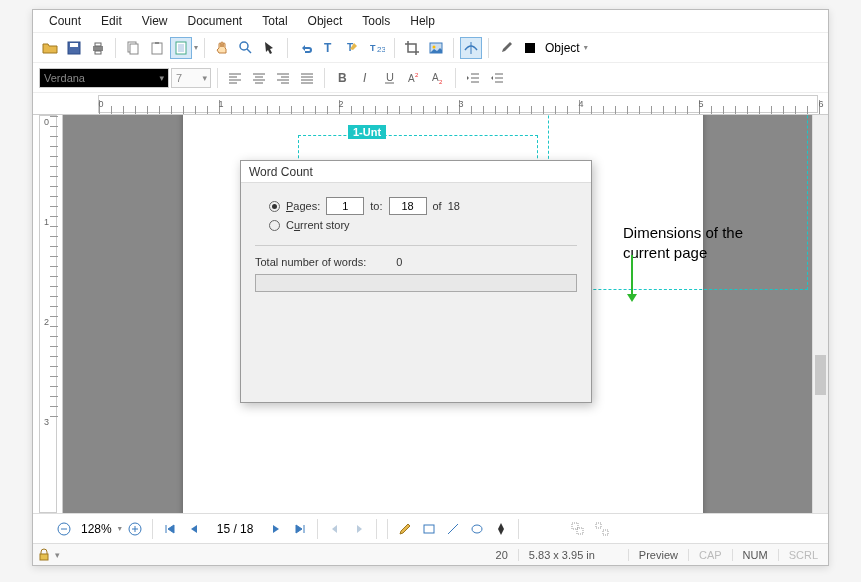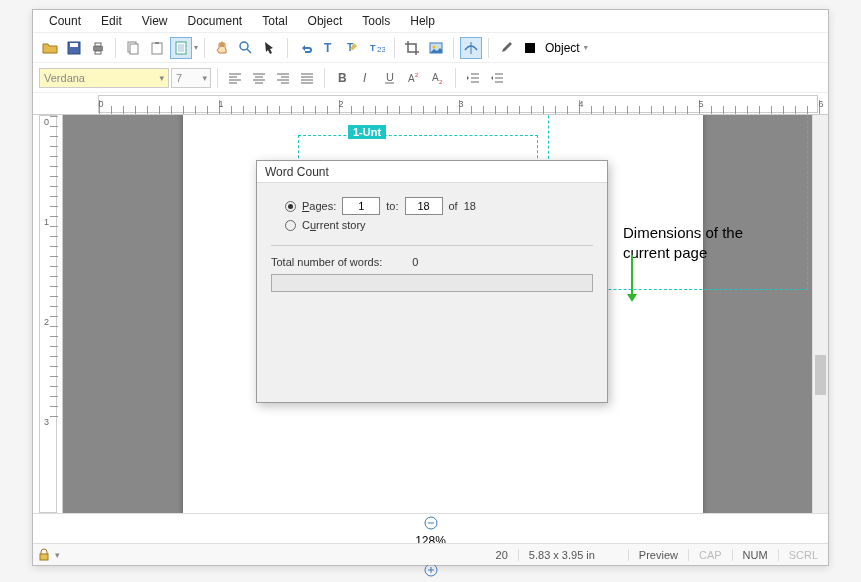--- a/index.html
+++ b/index.html
@@ -11,21 +11,21 @@
 .titlebar .tb-title { flex: 1; }
 .titlebar .winctl { display: flex; }
 .titlebar .winctl div { width: 45px; height: 30px; display: flex; align-items: center; justify-content: center; color: #333; font-size: 10px; cursor: pointer; }
 .menubar { height: 22px; display: flex; align-items: center; gap: 0; padding: 0 6px; font-size: 12px; color: #222; }
 .menubar span { padding: 2px 10px; cursor: pointer; }
 .toolbar1, .toolbar2 { height: 30px; display: flex; align-items: center; padding: 0 6px; gap: 2px; border-top: 1px solid #eee; }
 .toolbar1 .sep, .toolbar2 .sep, .navbar .sep { width: 1px; height: 20px; background: #ddd; margin: 0 4px; }
 .tbtn { width: 22px; height: 22px; display: flex; align-items: center; justify-content: center; cursor: pointer; border: 1px solid transparent; }
 .tbtn.active { border: 1px solid #7bb3e0; background: #d8eaf8; }
 .tbtn svg { width: 16px; height: 16px; }
-.fontsel { width: 130px; height: 20px; border: 1px solid #ccc; background: #fef9c3; font-size: 11px; padding: 0 4px; display: flex; align-items: center; color: #888; position: relative; }
+.fontsel { width: 130px; height: 20px; border: 1px solid #ccc; background: #000000; font-size: 11px; padding: 0 4px; display: flex; align-items: center; color: #888; position: relative; }
 .fontsel::after { content:"▾"; position:absolute; right:4px; font-size:9px; color:#888; }
 .sizesel { width: 40px; height: 20px; border: 1px solid #ccc; background: #fafafa; font-size: 11px; padding: 0 4px; display:flex; align-items:center; color:#888; position:relative;}
 .sizesel::after { content:"▾"; position:absolute; right:3px; font-size:9px; color:#888; }
 .colourlabel { font-size: 12px; margin-left: 2px; }
 .ruler-area { height: 22px; background: #fff; border-top: 1px solid #eee; position: relative; }
 .ruler-h { position:absolute; left:65px; right:10px; top:2px; height:18px; background:#fff; border:1px solid #ccc; }
 .ruler-h .tick { position:absolute; top:10px; height:8px; border-left:1px solid #999; }
 .ruler-h .num { position:absolute; top:3px; font-size:9px; color:#666; transform:translateX(-50%); }
 .workspace { flex: 1; display: flex; position: relative; background: #888; overflow: hidden; border-top: 1px solid #ccc; }
 .ruler-v-outer { width: 30px; background:#fff; border-right:1px solid #ccc; position:relative; }
@@ -41,29 +41,29 @@
 .doc-text1 { position:absolute; left:122px; top:165px; font-size:12px; width:230px; line-height:1.35; }
 .doc-text2 { position:absolute; left:122px; top:228px; font-size:12px; width:230px; line-height:1.35; }
 .doc-text3 { position:absolute; left:440px; top:228px; font-size:15px; width:160px; line-height:1.35; }
 .arrow { position:absolute; width:2px; background:#2eb82e; }
 .arrow::after { content:""; position:absolute; bottom:-7px; left:-4px; border-left:5px solid transparent; border-right:5px solid transparent; border-top:8px solid #2eb82e; }
 .a1 { left:138px; top:260px; height:40px; }
 .a2 { left:382px; top:210px; height:90px; }
 .a3 { left:448px; top:260px; height:40px; }
 .scroll-v { position:absolute; right:0; top:0; bottom:0; width:16px; background:#f0f0f0; border-left:1px solid #ddd; }
 .scroll-v .thumb { position:absolute; left:2px; right:2px; top:240px; height:40px; background:#c8c8c8; }
-.navbar { height: 30px; display:flex; align-items:center; padding:0 20px; gap:2px; border-top:1px solid #ddd; background:#fff;flex-direction:column; }
+.navbar { height: 30px; display:flex; align-items:center; padding:0 20px; gap:2px; border-top:1px solid #ddd; background:#fff; }
 .zoomval { font-size:12px; margin:0 4px; }
 .pageind { font-size:12px; margin:0 10px; }
 .statusbar { height: 22px; display:flex; align-items:center; font-size:11px; color:#555; border-top:1px solid #ddd; background:#f8f8f8; }
 .statusbar .cell { padding:0 10px; border-right:1px solid #ddd; }
 .statusbar .grow { flex:1; }
 .lock-ic { width:14px; height:14px; margin:0 4px; }
 
-.dialog { position:absolute; left:240px; top:160px; width:352px; height:243px; background:#f0f0f0; border:1px solid #999; box-shadow:2px 3px 10px rgba(0,0,0,0.25); font-size:11px; color:#333; z-index:10;margin-left:16px; }
+.dialog { position:absolute; left:240px; top:160px; width:352px; height:243px; background:#f0f0f0; border:1px solid #999; box-shadow:2px 3px 10px rgba(0,0,0,0.25); font-size:11px; color:#333; z-index:10; }
 .dlg-title { height:22px; display:flex; align-items:center; padding:0 8px; font-size:12px; background:#fff; border-bottom:1px solid #ddd; }
 .dlg-body { padding:10px 14px; }
 .dlg-body .lbl-cw { margin-bottom:8px; }
 .radio-row { display:flex; align-items:center; gap:6px; margin:4px 0 4px 14px; }
 .radio { width:11px; height:11px; border:1px solid #666; border-radius:50%; display:inline-flex; align-items:center; justify-content:center; }
 .radio.sel::after { content:""; width:5px; height:5px; background:#333; border-radius:50%; }
 .num-input { width:38px; height:18px; border:1px solid #888; background:#fff; text-align:center; font-size:11px; }
 .dlg-body hr { margin:14px 0 10px; border:none; border-top:1px solid #ccc; }
 .progress { height:18px; border:1px solid #aaa; background:#e8e8e8; margin-top:6px; }
 .dlg-btns { display:flex; justify-content:center; gap:20px; margin-top:16px; }

